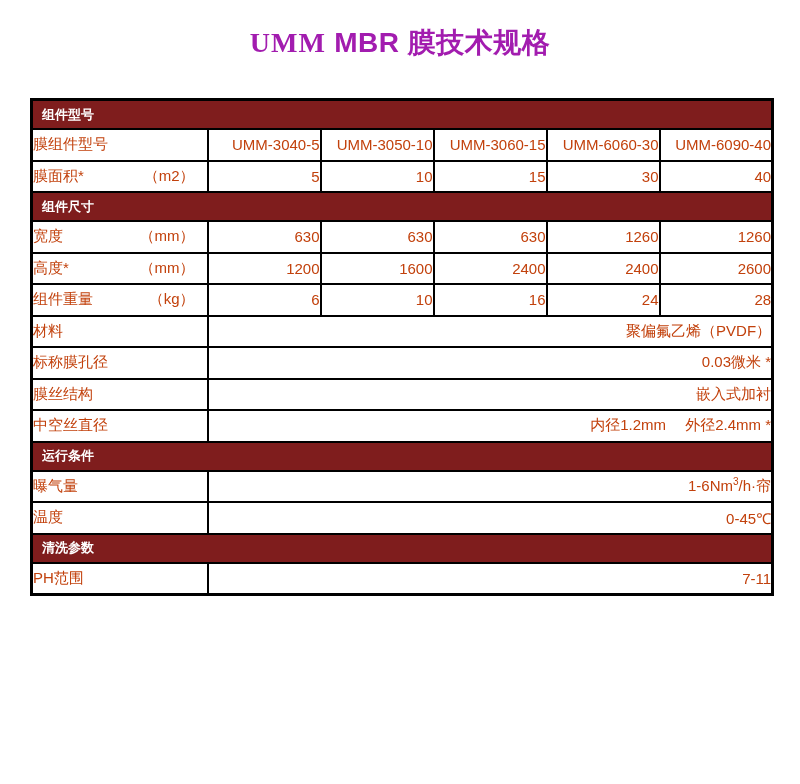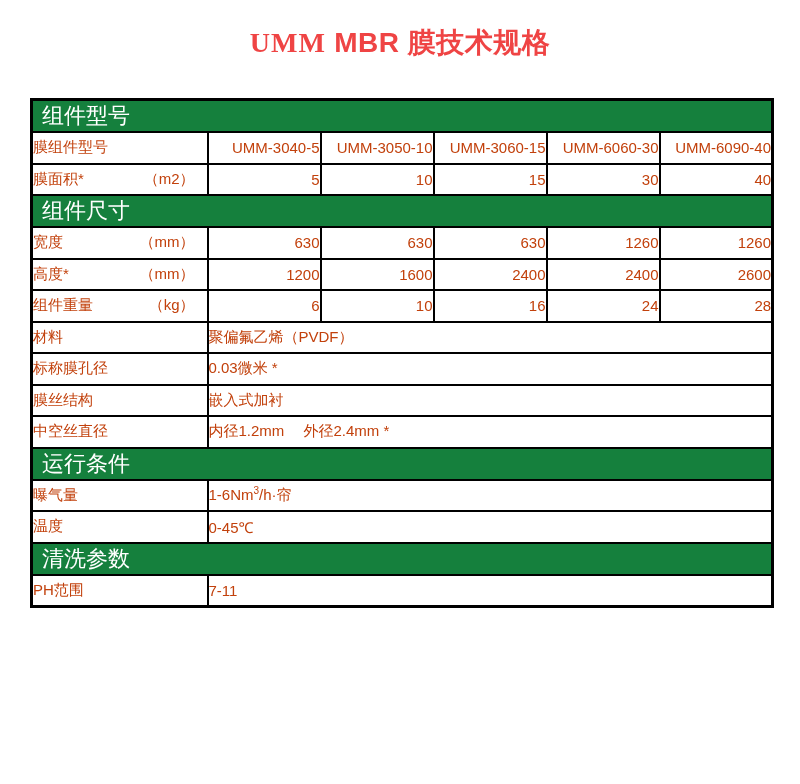--- a/index.html
+++ b/index.html
@@ -17,21 +17,21 @@
     overflow: hidden;
   }
   .title {
     margin: 0;
     padding-top: 26px;
     text-align: center;
     font-size: 28px;
     font-weight: bold;
     line-height: 34px;
     letter-spacing: 0.5px;
-    color: #ef4444;
+    color: #a21caf;
   }
   .title .brand {
     font-family: "Liberation Serif", serif;
     letter-spacing: 1px;
   }
   table.spec {
     border-collapse: collapse;
     table-layout: fixed;
     width: 741px;
     margin: 38px 0 0 30px;
@@ -40,42 +40,42 @@
   table.spec td {
     border: 2px solid #000000;
     height: 29.5px;
     font-size: 15px;
     padding: 0;
     color: #c2410c;
     overflow: hidden;
     white-space: nowrap;
   }
   tr.sec td {
-    background: #15803d;
+    background: #7f1d1d;
     color: #ffffff;
-    font-weight: normal;
-    font-size: 22px;
+    font-weight: bold;
+    font-size: 13px;
     padding-left: 9px;
     height: 27px;
   }
   td.lbl {
     padding-left: 6px;
     text-align: left;
   }
   td.lbl .lblwrap {
     display: flex;
     justify-content: space-between;
     align-items: center;
     padding-right: 12px;
   }
   td.val {
     text-align: right;
   }
   td.spanval {
-    text-align: left;
+    text-align: right;
   }
   td.footnote {
     padding-left: 6px;
     text-align: left;
   }
   sup {
     font-size: 10px;
     line-height: 0;
   }
 </style>

